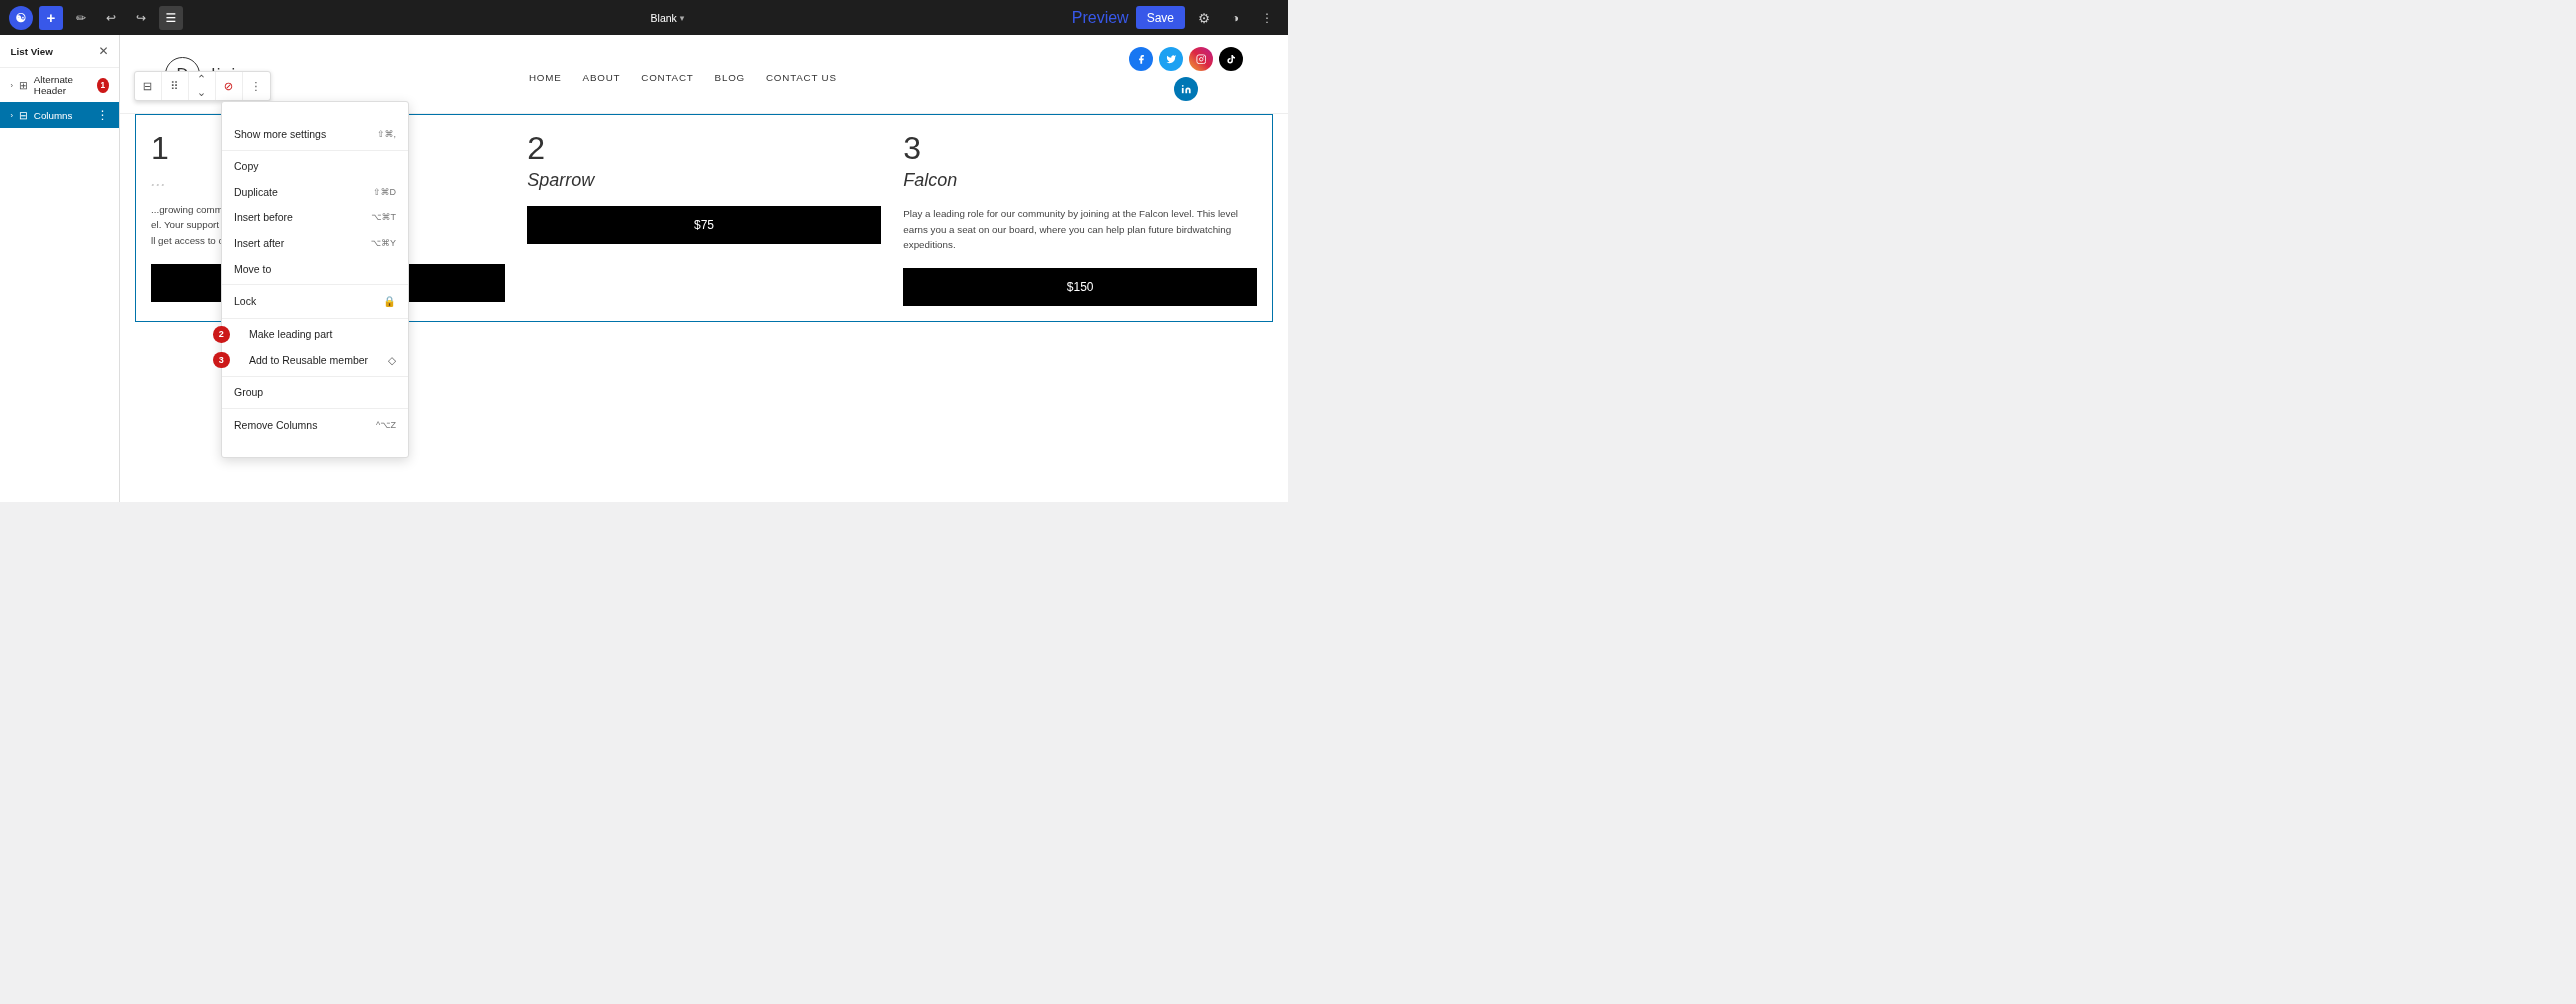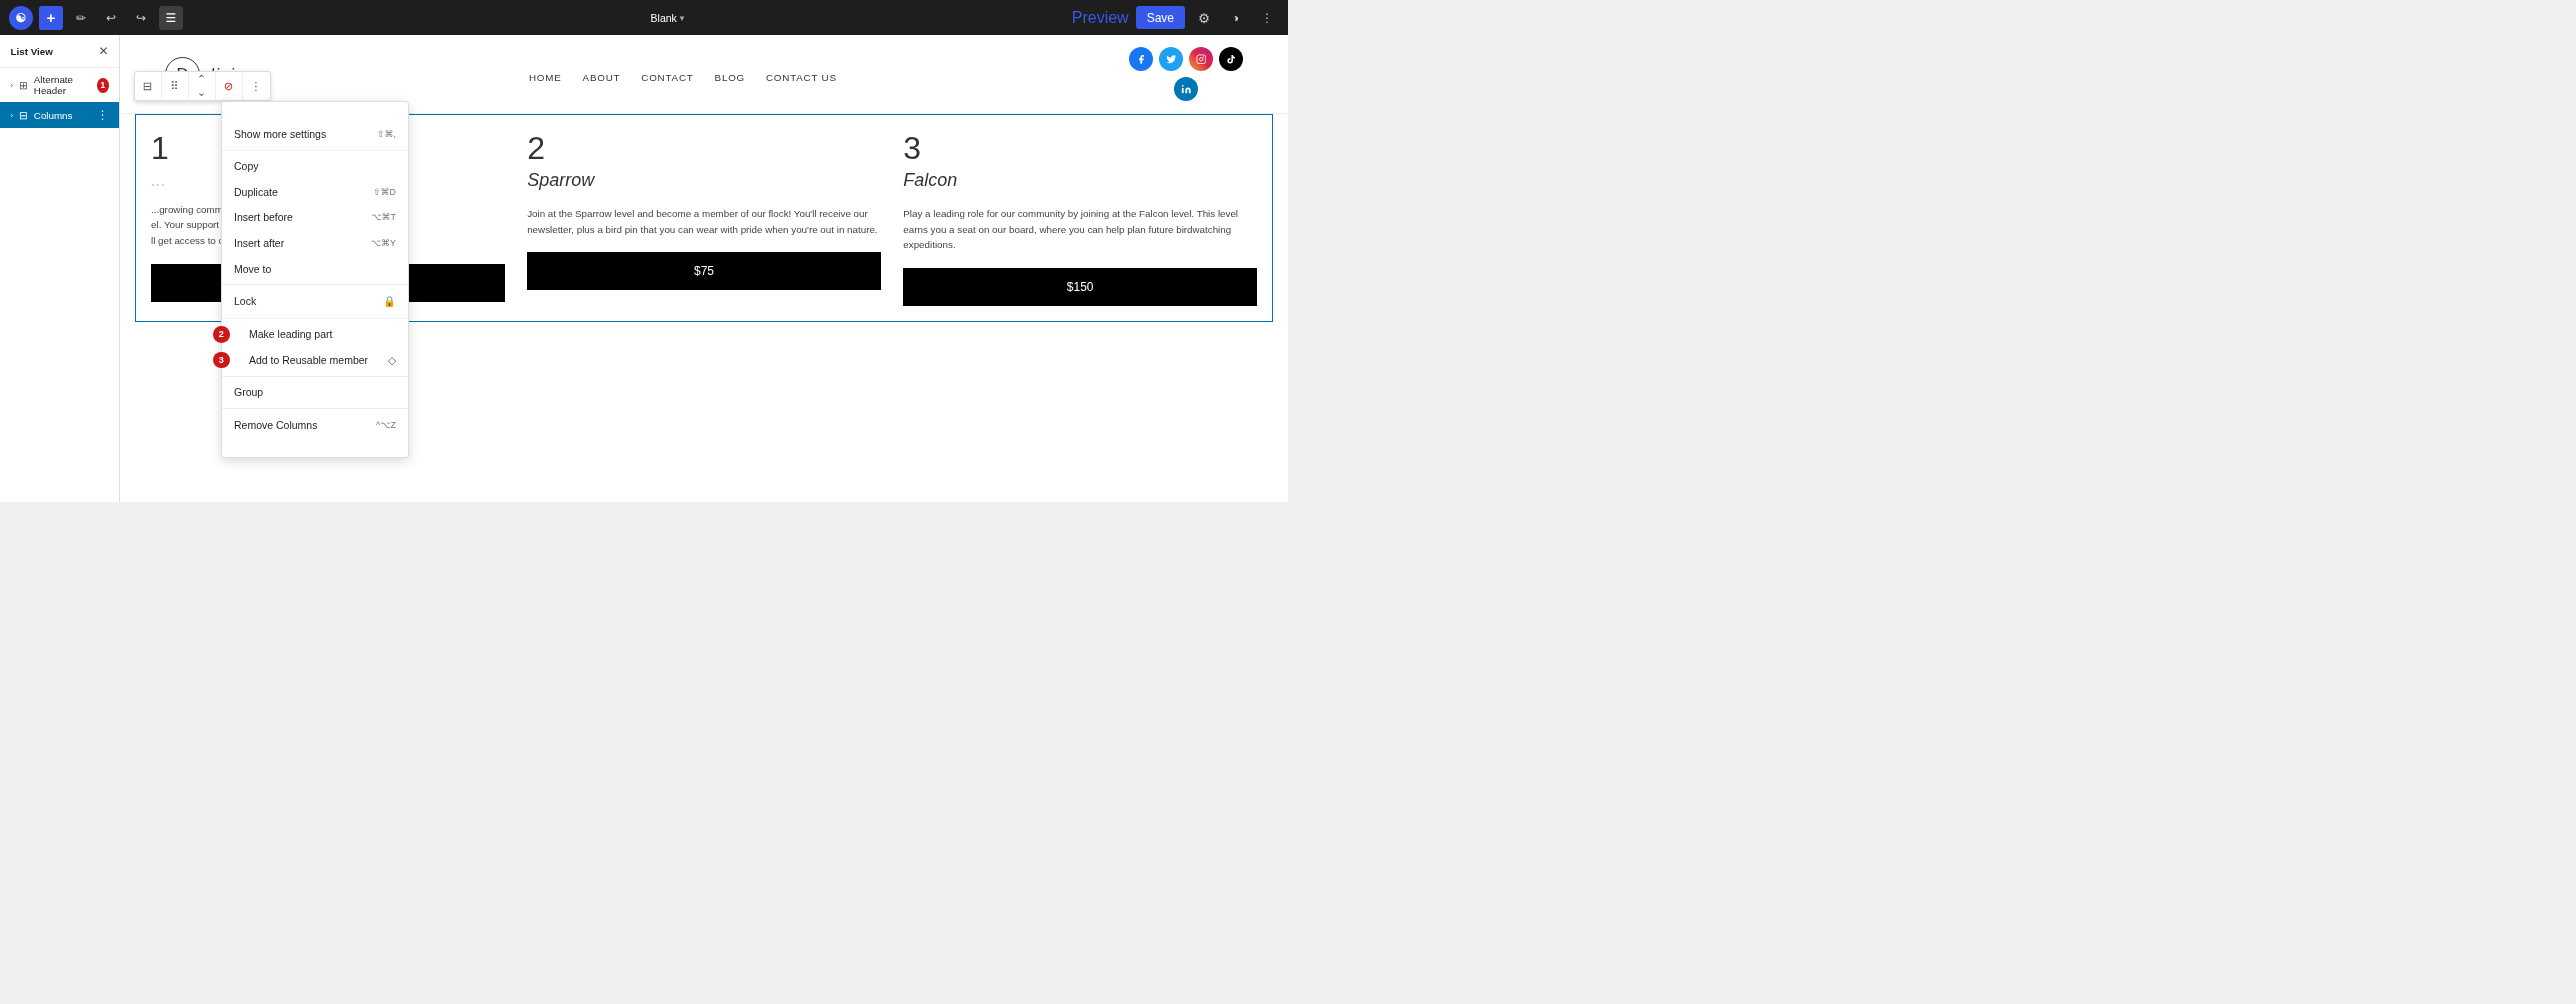--- a/index.html
+++ b/index.html
@@ -292,21 +292,20 @@
         <div class="pricing-card" style="overflow:hidden;">
           <div class="pricing-number">1</div>
           <div class="pricing-name" style="font-size:18px;font-style:italic;margin-bottom:10.5px;color:#ccc;">...</div>
           <div class="pricing-desc">...growing community by joining<br>el. Your support will help pay our<br>ll get access to our exclusive</div>
           <div class="pricing-btn">$25</div>
         </div>
 
         <div class="pricing-card">
           <div class="pricing-number">2</div>
           <div class="pricing-name">Sparrow</div>
-          <div class="pricing-desc">Join at the Sparrow level and become a member of our flock! You'll receive our newsletter, plus a bird pin that you can wear with pride when you're out in nature.</div>
           <div class="pricing-btn">$75</div>
         </div>
 
         <div class="pricing-card">
           <div class="pricing-number">3</div>
           <div class="pricing-name">Falcon</div>
           <div class="pricing-desc">Play a leading role for our community by joining at the Falcon level. This level earns you a seat on our board, where you can help plan future birdwatching expeditions.</div>
           <div class="pricing-btn">$150</div>
         </div>
       </div>

